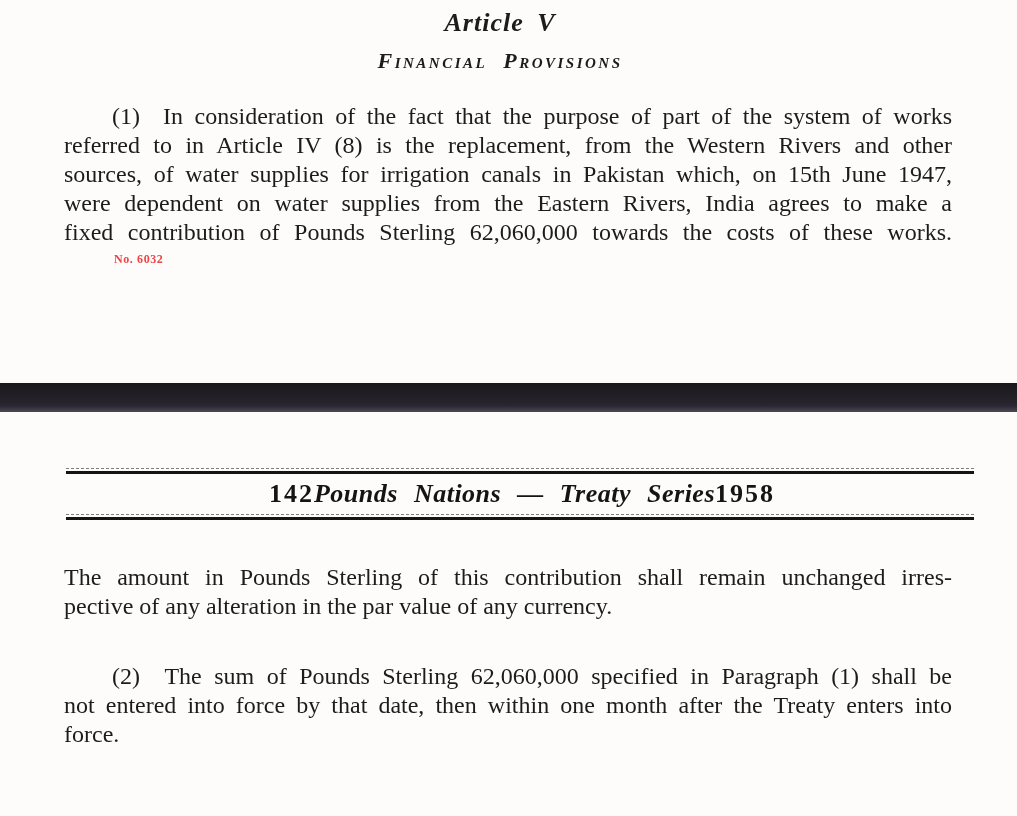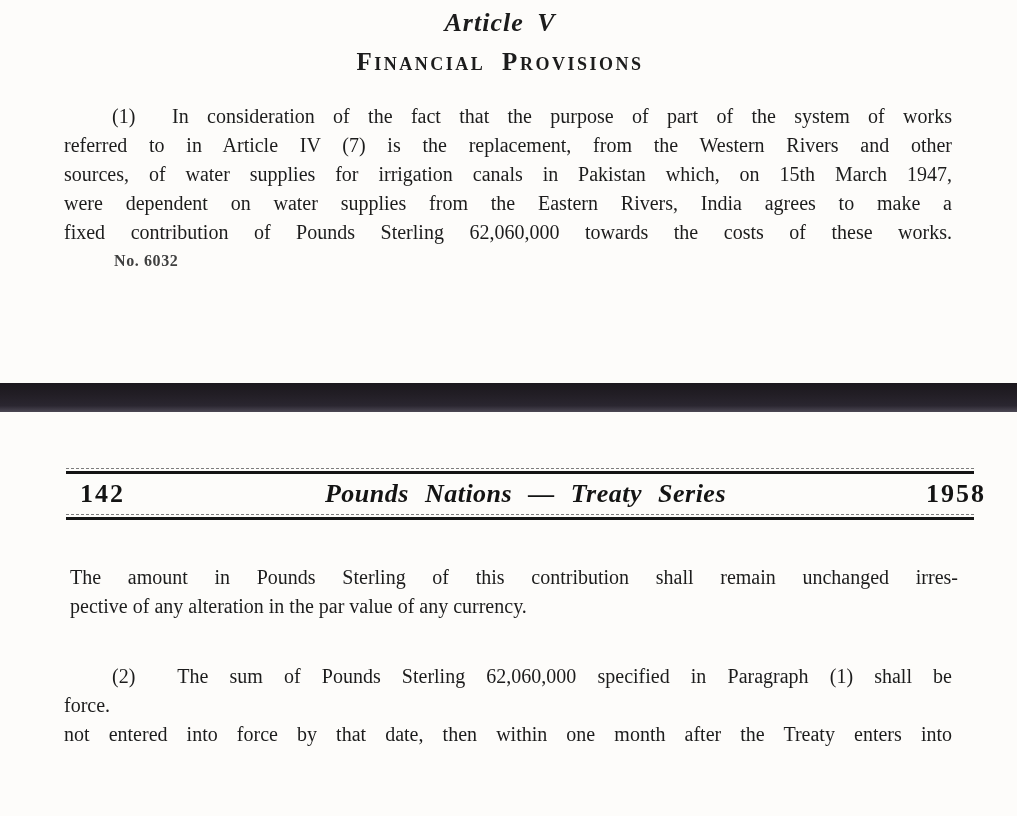--- a/index.html
+++ b/index.html
@@ -18,51 +18,52 @@
   .heading.article {
     top: 8px;
     font-size: 26px;
     font-style: italic;
     font-weight: 600;
     letter-spacing: 1px;
     word-spacing: 6px;
   }
   .heading.section {
     top: 48px;
-    font-size: 25px;
+    font-size: 22px;
     font-variant: small-caps;
     font-weight: 600;
     letter-spacing: 2.5px;
     word-spacing: 8px;
+    font-style: italic;
   }
 
   
   .para {
     position: absolute;
     left: 64px;
     width: 888px;
-    font-size: 20px;
+    font-size: 24px;
     line-height: 29px;
   }
   .para .line {
     white-space: nowrap;
     text-align: justify;
     text-align-last: justify;
   }
   .para .line.indent { padding-left: 48px; }
   .para .line.noj { text-align-last: left; }
 
   .footnote {
     position: absolute;
     left: 114px;
     top: 252px;
-    font-size: 16px;
+    font-size: 12px;
     font-weight: 700;
     letter-spacing: 0.6px;
-    color: #404040;
+    color: #ef4444;
   }
 
   
   .page-break-bar {
     position: absolute;
     left: 0;
     top: 383px;
     width: 1017px;
     height: 29px;
     background: linear-gradient(180deg, #1b181d 0%, #221e25 40%, #2a2630 78%, #4d4854 100%);
@@ -75,55 +76,55 @@
     width: 908px;
     height: 2px;
     border-top: 1px dashed #7d7d7d;
     border-bottom: 3px solid #141414;
   }
   .rule.rule-top { top: 468px; }
   .rule.rule-bottom { top: 514px; }
 
   .running-header {
     position: absolute;
-    left: 80px;
+    left: 69px;
     top: 477px;
     width: 906px;
     height: 34px;
     display: flex;
-    justify-content: space-between;
+    justify-content: center;
     align-items: center;
     font-size: 26px;
     color: #141414;
   }
   .running-header .rh-num { font-weight: 600; letter-spacing: 2px; }
   .running-header .rh-title {
     font-style: italic;
     font-weight: 600;
     word-spacing: 9px;
     letter-spacing: 0.5px;
   }
 
-  .para.p2 { top: 563px; margin-left: 6px; }
+  .para.p2 { top: 563px; }
   .para.p3 { top: 662px; }
   .para.p1 { top: 102px; }
 </style>
 </head>
 <body>
 
 <div class="page">
 
   <div class="heading article">Article V</div>
 
   <div class="heading section">Financial Provisions</div>
 
   <div class="para p1">
     <div class="line indent">(1)&nbsp; In consideration of the fact that the purpose of part of the system of works</div>
-    <div class="line">referred to in Article IV (7) is the replacement, from the Western Rivers and other</div>
-    <div class="line">sources, of water supplies for irrigation canals in Pakistan which, on 15th March 1947,</div>
+    <div class="line">referred to in Article IV (8) is the replacement, from the Western Rivers and other</div>
+    <div class="line">sources, of water supplies for irrigation canals in Pakistan which, on 15th June 1947,</div>
     <div class="line">were dependent on water supplies from the Eastern Rivers, India agrees to make a</div>
     <div class="line">fixed contribution of Pounds Sterling 62,060,000 towards the costs of these works.</div>
   </div>
 
   <div class="footnote">No. 6032</div>
 
   <div class="page-break-bar"></div>
 
   <div class="rule rule-top"></div>
 
@@ -135,17 +136,17 @@
 
   <div class="rule rule-bottom"></div>
 
   <div class="para p2">
     <div class="line">The amount in Pounds Sterling of this contribution shall remain unchanged irres-</div>
     <div class="line noj">pective of any alteration in the par value of any currency.</div>
   </div>
 
   <div class="para p3">
     <div class="line indent">(2)&nbsp; The sum of Pounds Sterling 62,060,000 specified in Paragraph (1) shall be</div>
+    <div class="line">not entered into force by that date, then within one month after the Treaty enters into</div>
     <div class="line noj">force.</div>
-    <div class="line">not entered into force by that date, then within one month after the Treaty enters into</div>
   </div>
 
 </div>
 
 </body></html>

